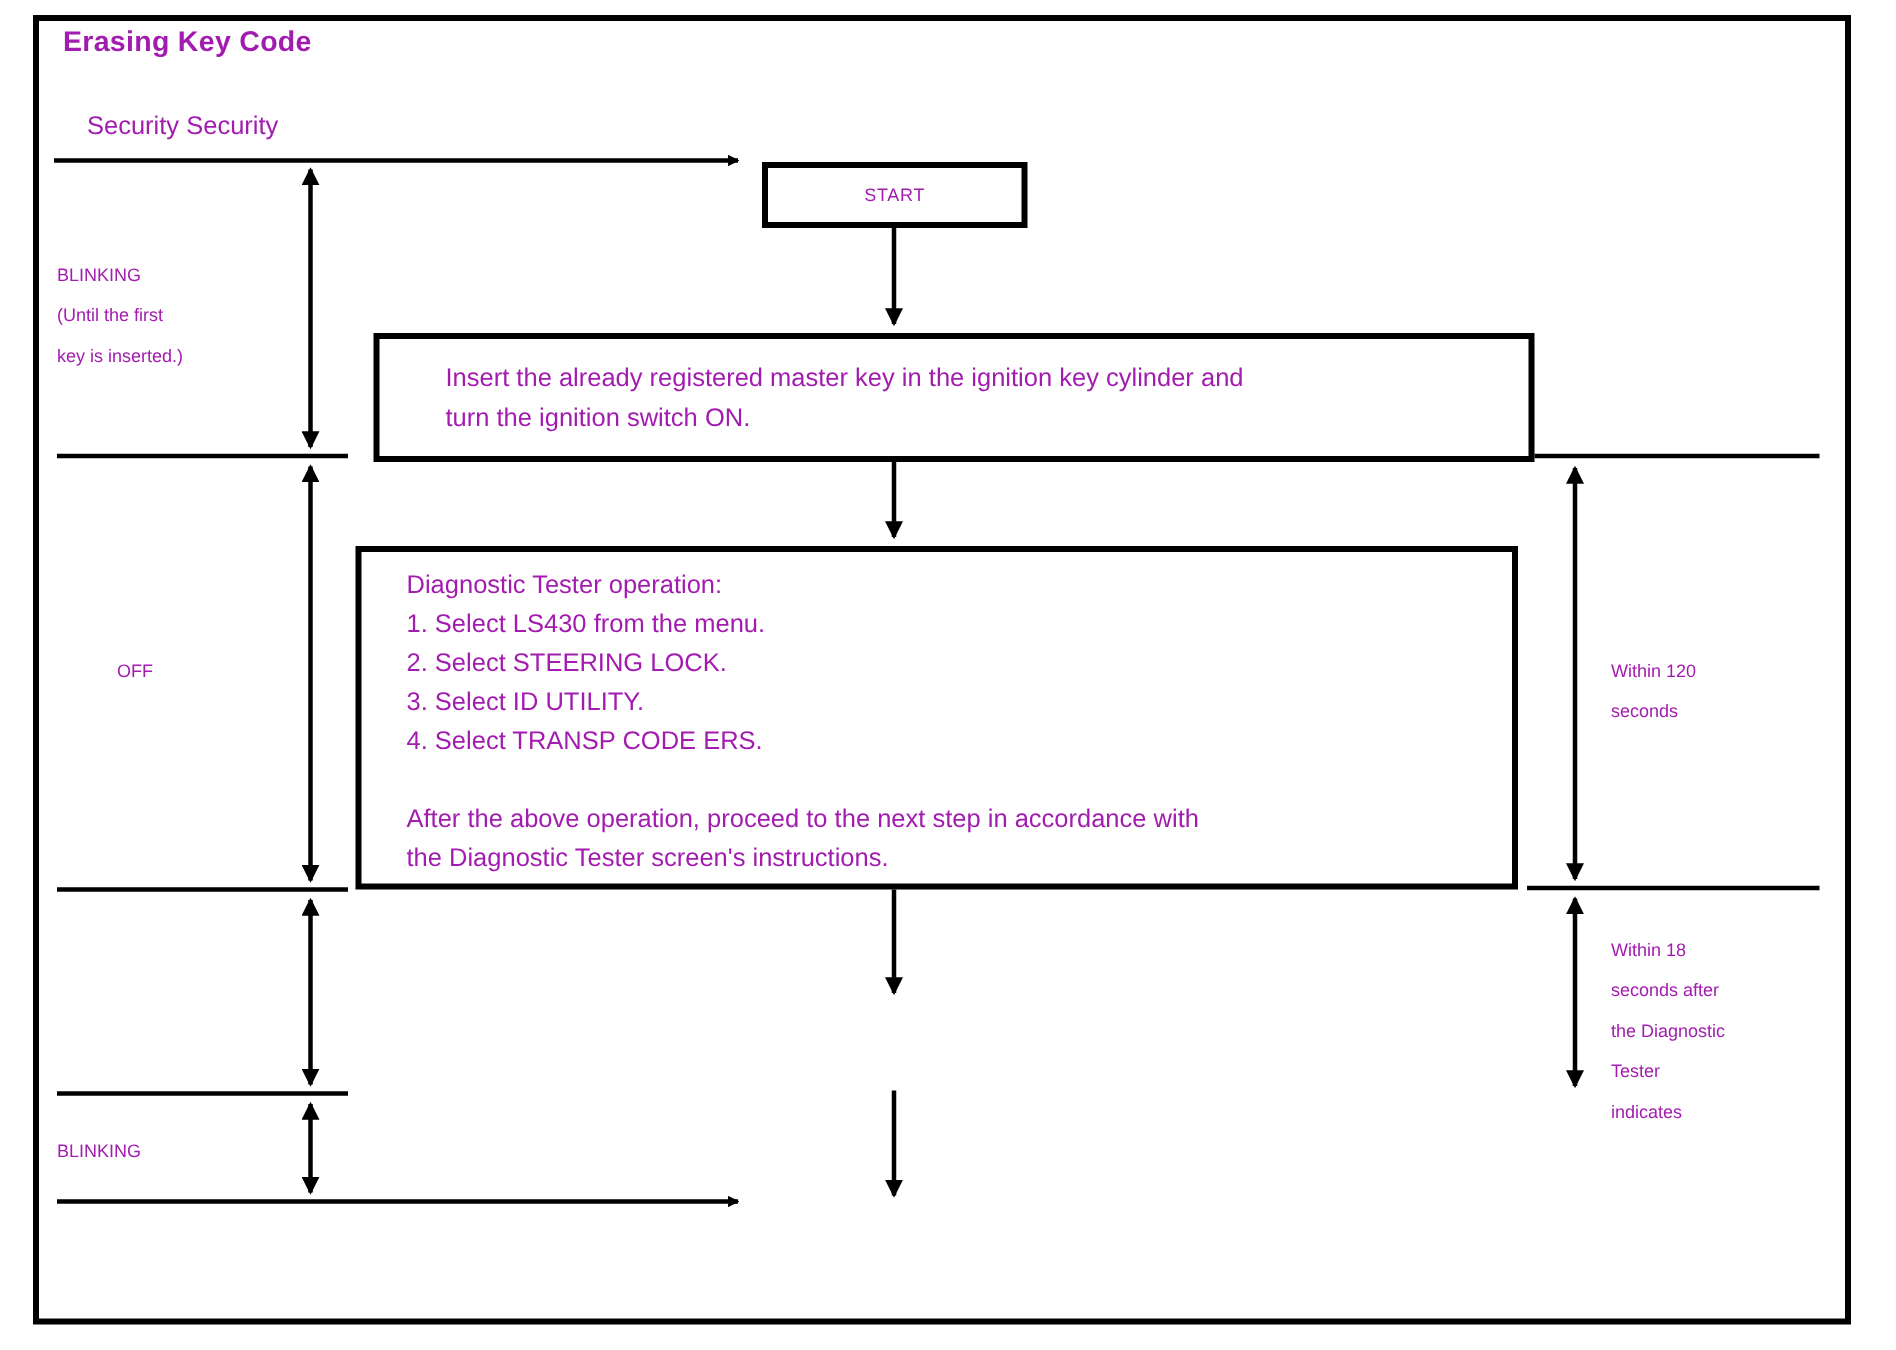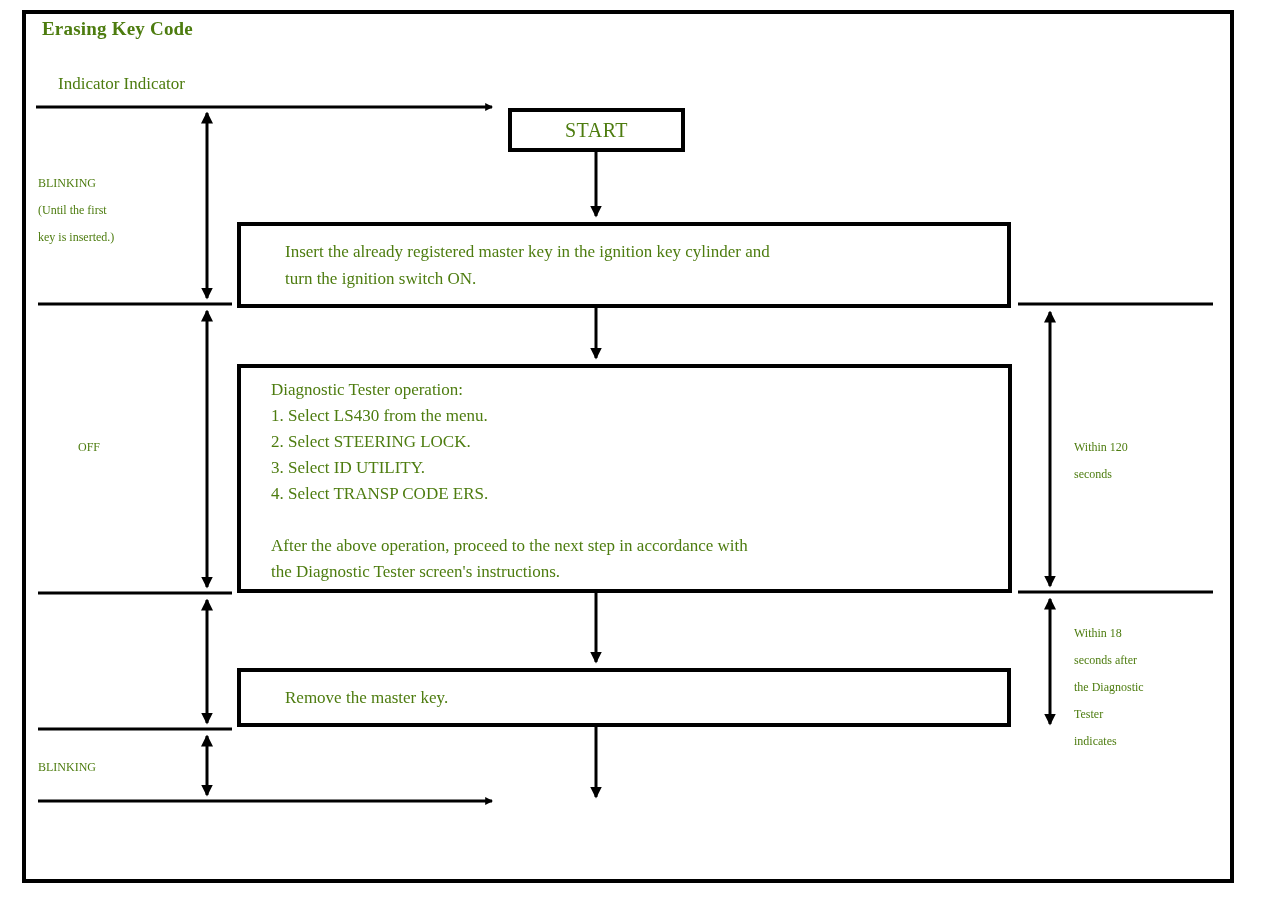--- a/index.html
+++ b/index.html
@@ -5,22 +5,22 @@
   html, body {
     margin: 0;
     padding: 0;
     background: #ffffff;
   }
   .canvas {
     position: relative;
     width: 1246px;
     height: 900px;
     background: #ffffff;
-    font-family: Liberation Serif, serif;
-    color: #4d7c0f;
+    font-family: Liberation Sans, sans-serif;
+    color: #a21caf;
     overflow: hidden;
   }
   .frame {
     position: absolute;
     left: 22px;
     top: 10px;
     width: 1212px;
     height: 873px;
     border: 4px solid #000000;
     box-sizing: border-box;
@@ -54,21 +54,21 @@
     box-sizing: border-box;
     background: #ffffff;
     font-size: 17px;
     line-height: 27px;
     white-space: pre-line;
   }
   .terminal {
     display: flex;
     align-items: center;
     justify-content: center;
-    font-size: 20px;
+    font-size: 12px;
     letter-spacing: 0.5px;
     line-height: 1;
   }
   .process {
     padding: 12px 20px 0 44px;
   }
   .process.tall {
     padding-top: 9px;
     line-height: 26px;
     padding-left: 30px;
@@ -82,21 +82,21 @@
 </style>
 </head>
 <body>
 
 <div class="canvas">
 
   <div class="frame"></div>
 
   <div class="title">Erasing Key Code</div>
 
-  <div class="sec-label">Indicator Indicator</div>
+  <div class="sec-label">Security Security</div>
 
   <svg class="connector-layer" viewBox="0 0 1264 900" xmlns="http://www.w3.org/2000/svg">
     <defs>
       <marker id="head" viewBox="0 0 8 8" refX="7" refY="4" markerWidth="4" markerHeight="4" orient="auto-start-reverse">
         <path d="M0,0 L8,4 L0,8 z" fill="#000000"></path>
       </marker>
       <marker id="tick" viewBox="0 0 8 8" refX="7" refY="4" markerWidth="2.6" markerHeight="2.6" orient="auto-start-reverse">
         <path d="M0,0 L8,4 L0,8 z" fill="#000000"></path>
       </marker>
     </defs>
@@ -119,33 +119,32 @@
     <line x1="1050" y1="599" x2="1050" y2="724" stroke="#000" stroke-width="3" marker-start="url(#head)" marker-end="url(#head)"></line>
 
     <line x1="596" y1="152" x2="596" y2="216" stroke="#000" stroke-width="3" marker-end="url(#head)"></line>
     <line x1="596" y1="308" x2="596" y2="358" stroke="#000" stroke-width="3" marker-end="url(#head)"></line>
     <line x1="596" y1="592" x2="596" y2="662" stroke="#000" stroke-width="3" marker-end="url(#head)"></line>
     <line x1="596" y1="727" x2="596" y2="797" stroke="#000" stroke-width="3" marker-end="url(#head)"></line>
   </svg>
 
   <div class="node terminal" style="left:508px; top:108px; width:177px; height:44px;">START</div>
 
-  <div class="node process" style="left:237px; top:222px; width:774px; height:86px;">Insert the already registered master key in the ignition key cylinder and
+  <div class="node process" style="left:249px; top:222px; width:774px; height:86px;">Insert the already registered master key in the ignition key cylinder and
 turn the ignition switch ON.</div>
 
   <div class="node process tall" style="left:237px; top:364px; width:775px; height:229px;">Diagnostic Tester operation:
 1. Select LS430 from the menu.
 2. Select STEERING LOCK.
 3. Select ID UTILITY.
 4. Select TRANSP CODE ERS.
 
 After the above operation, proceed to the next step in accordance with
 the Diagnostic Tester screen's instructions.</div>
 
-  <div class="node process" style="left:237px; top:668px; width:774px; height:59px;">Remove the master key.</div>
 
 
   <div class="state-label" style="left:38px; top:170px;">BLINKING
 (Until the first
 key is inserted.)</div>
   <div class="state-label" style="left:78px; top:434px;">OFF</div>
   <div class="state-label" style="left:38px; top:754px;">BLINKING</div>
 
   <div class="timing-label" style="left:1074px; top:434px;">Within 120
 seconds</div>

